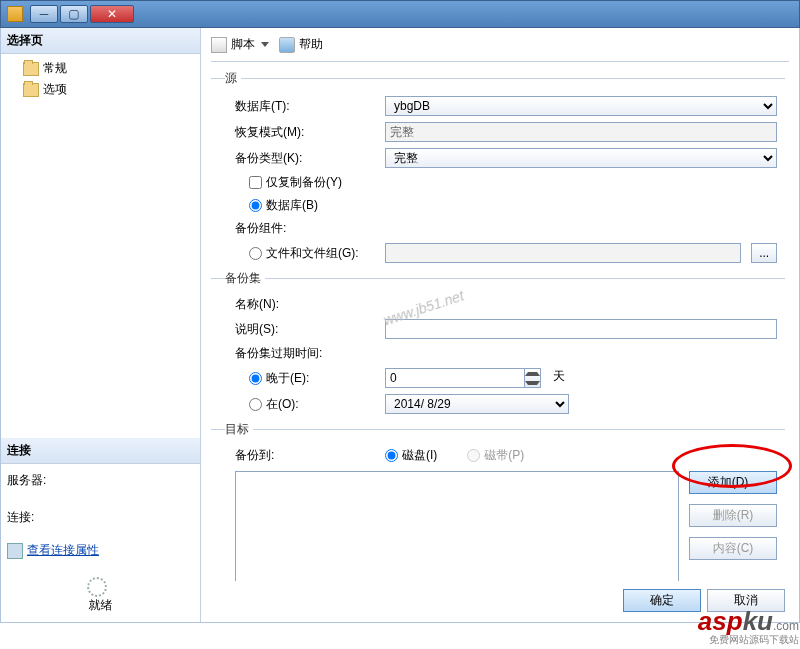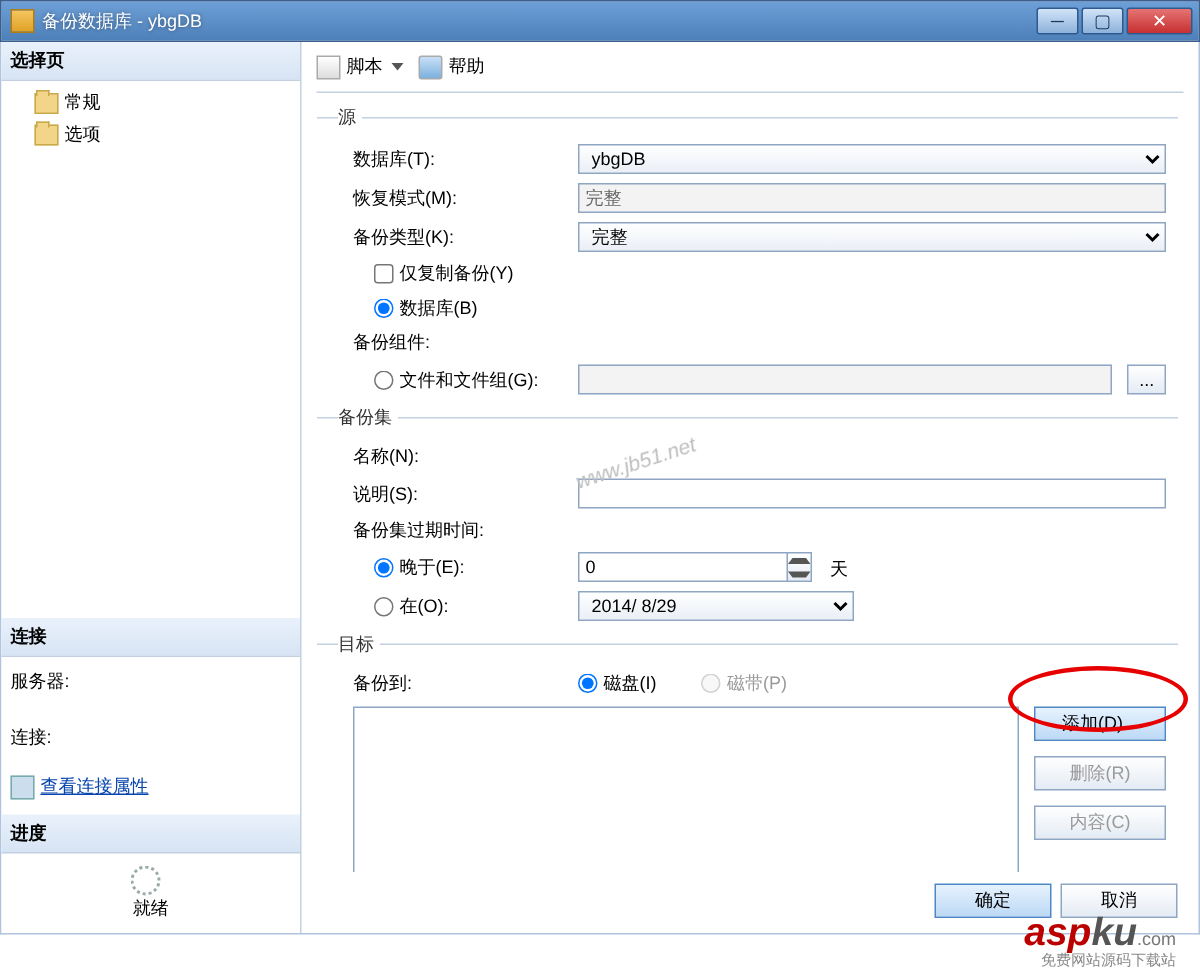--- a/index.html
+++ b/index.html
@@ -33,21 +33,21 @@
 .help { background:#fff;border:1px solid #aaa; background:linear-gradient(#c8e0f7,#7cb1de); border-radius:2px;}
 .dd { width:0;height:0;border-left:4px solid transparent;border-right:4px solid transparent;border-top:5px solid #555;margin:0 6px 0 2px;}
 .hr { height:1px; background:#c3d0e2; margin:2px 0 8px; }
 
 .form { flex:1; overflow:auto; }
 fieldset { border:none; border-top:1px solid #c3d0e2; padding:6px 0 4px 14px; margin-right:4px; }
 legend { padding:0 4px 0 0; color:#333; }
 .row { display:flex; align-items:center; padding:3px 0; }
 .lbl { width:160px; padding-left:10px; }
 .lbl.sub { padding-left:24px; }
-.ctrl { flex:1; display:flex; align-items:flex-end; gap:4px; padding-right:8px; }
+.ctrl { flex:1; display:flex; align-items:flex-start; gap:4px; padding-right:8px; }
 select, input[type=text] { width:100%; height:20px; border:1px solid #8ea5c3; padding:0 4px; background:#fff; }
 select { background:linear-gradient(#fff,#eaeff6); }
 input[readonly] { background:#f3f3f3; color:#666; }
 .chk { margin-left:24px; display:flex; align-items:center; gap:4px; }
 .radio { display:flex; align-items:center; gap:4px; }
 .spin-wrap { display:flex; align-items:center; }
 .spin-wrap input { width:140px; }
 .spinbtns { width:16px; height:20px; border:1px solid #8ea5c3; border-left:none; display:flex; flex-direction:column; background:linear-gradient(#fff,#e4ebf4);}
 .spinbtns div{flex:1;display:flex;align-items:center;justify-content:center;}
 .su{width:0;height:0;border-left:3px solid transparent;border-right:3px solid transparent;border-bottom:4px solid #555;}
@@ -62,34 +62,33 @@
 .btn { height:23px; border:1px solid #8ea5c3; background:linear-gradient(#fff,#e4ebf4); display:flex;align-items:center;justify-content:center; }
 .btn.primary { background:linear-gradient(#e6f2fe,#bcd9f5); border-color:#4e87c6; }
 .btn.disabled { color:#9a9a9a; }
 
 .footer { display:flex; justify-content:flex-end; gap:6px; padding:8px 4px 0;}
 .footer .btn { width:78px; }
 
 .highlight { position:absolute; border:3px solid #e60000; border-radius:50%; width:120px; height:44px; pointer-events:none; }
 
 .wm { position:absolute; color:#bebebe; font-size:14px; font-style:italic; transform:rotate(-18deg); pointer-events:none; }
-.wm2 { position:absolute; right:16px; bottom:2px; pointer-events:none; font-family:Arial; }
+.wm2 { position:absolute; right:1px; bottom:2px; pointer-events:none; font-family:Arial; }
 .wm2 .a { font-size:26px; font-weight:bold; font-style:italic; color:#b00; }
 .wm2 .b { font-size:26px; font-weight:bold; font-style:italic; color:#555; }
 .wm2 .c { font-size:10px; color:#888; display:block; text-align:right; margin-top:-4px;}
 
 .rad-row .radio { margin-right:30px; }
 .rad-row .radio.dis { color:#9a9a9a; }
 </style>
 </head>
 <body>
 
 <div class="titlebar">
   <div class="ico"></div>
-  <div class="ttl">备份数据库 - ybgDB</div>
   <div class="tb-btn tb-min">─</div>
   <div class="tb-btn tb-max">▢</div>
   <div class="tb-btn tb-close">✕</div>
 </div>
 
 <div class="main">
 
   <div class="sidebar">
     <div class="sb-head">选择页</div>
     <div class="sb-body">
@@ -106,21 +105,20 @@
     <div class="sb-head">连接</div>
     <div class="sb-conn-lbl">服务器:</div>
     <div class="sb-conn-val"></div>
     <div class="sb-conn-lbl">连接:</div>
     <div class="sb-conn-val"></div>
     <div class="sb-item" style="padding:4px 6px 10px;">
       <span style="width:16px;height:16px;background:#cde;border:1px solid #7aa;margin-right:4px;"></span>
       <span class="link">查看连接属性</span>
     </div>
 
-    <div class="sb-head">进度</div>
     <div class="prog">
       <div class="spinner"></div>
       <span>就绪</span>
     </div>
   </div>
 
   <div class="content">
     <div class="toolbar">
       <div class="tbico scripts"></div>
       <span>脚本</span>

